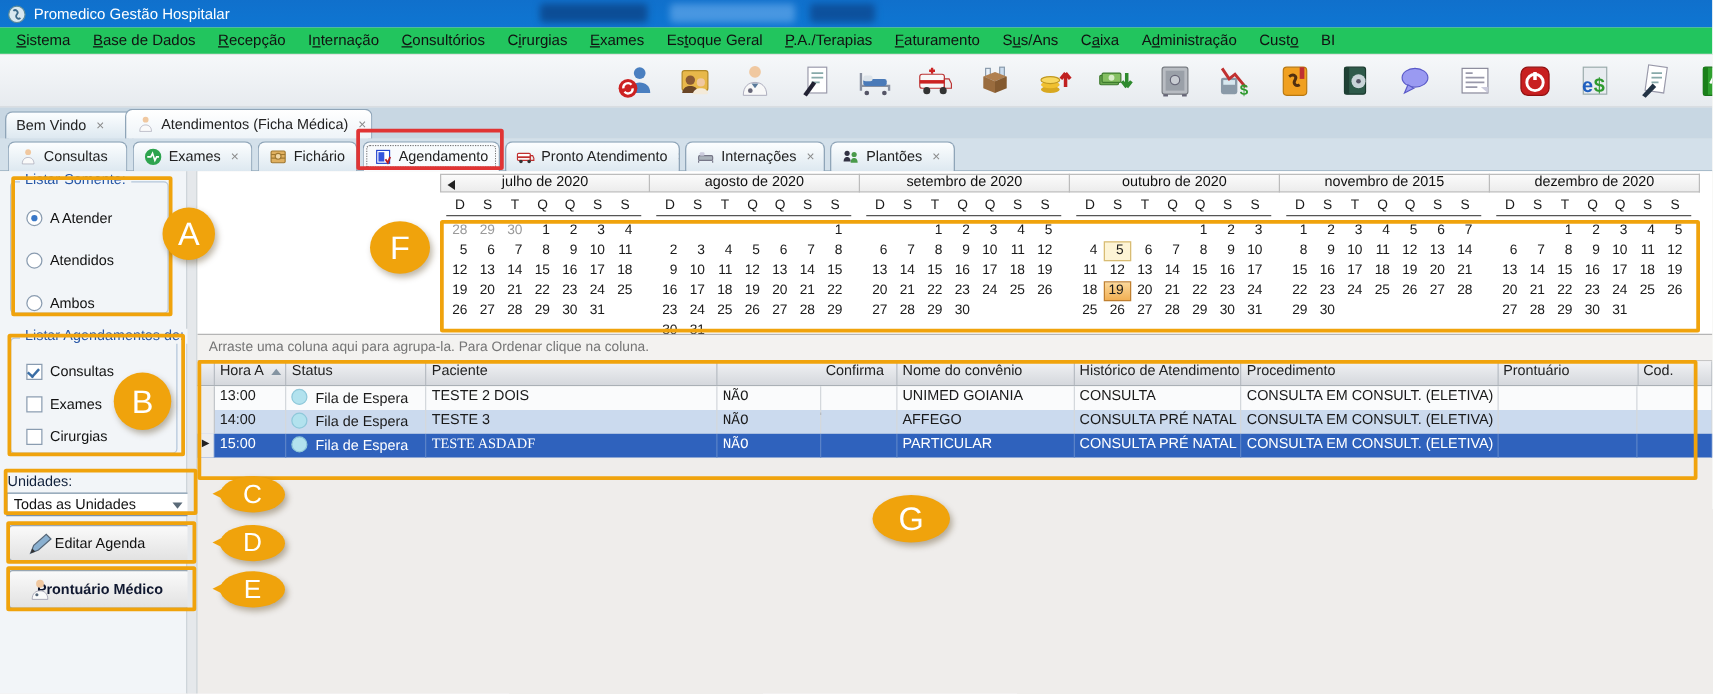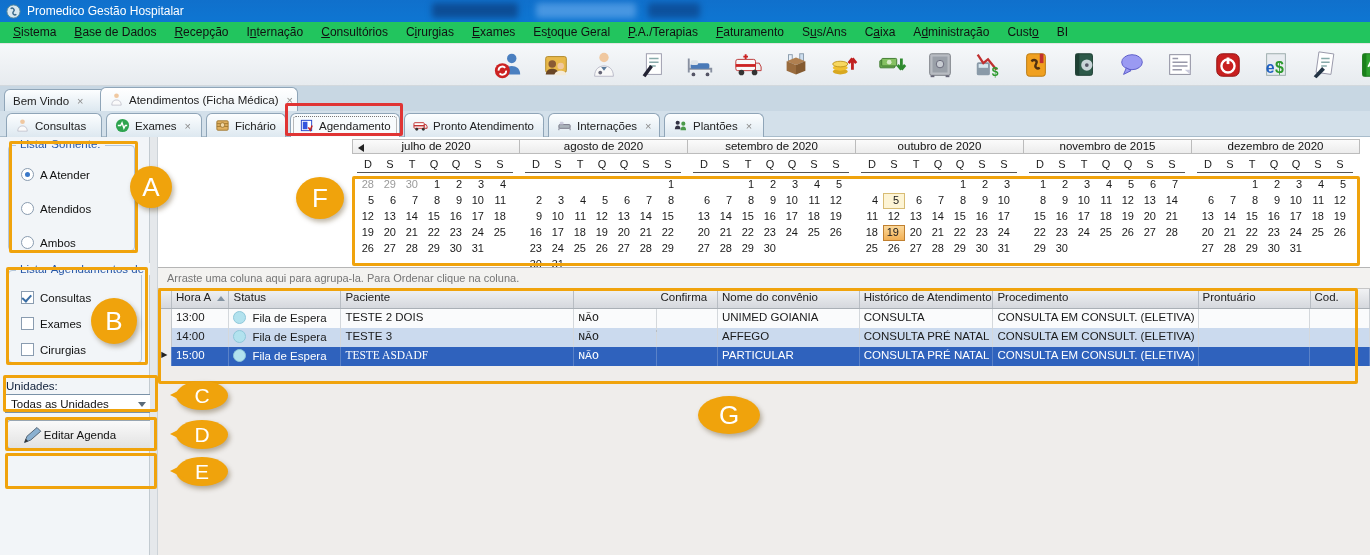--- a/index.html
+++ b/index.html
@@ -428,20 +428,28 @@
         <span>Todas as Unidades</span>
         <span class="arrow"></span>
       </div>
       <div class="side-btn" id="btn-editar" style="top:283px;height:29px;">
         <svg viewBox="0 0 16 16">
             <path d="M2 14l2-5 8-7 3 3-8 7z" fill="#8ab0d0" stroke="#567" stroke-width="0.8"></path>
             <path d="M2 14l1-3 2 2z" fill="#333"></path>
           </svg>
         <span>Editar Agenda</span>
       </div>
+      <div class="side-btn bold" id="btn-prontuario" style="top:319px;height:31px;">
+        <svg viewBox="0 0 16 16">
+            <circle cx="8" cy="4" r="2.5" fill="#f0c8a0"></circle>
+            <path d="M3 14c0-4 2.5-5.5 5-5.5s5 1.5 5 5.5z" fill="#fafafa" stroke="#99a" stroke-width=".5"></path>
+            <circle cx="6" cy="11" r="1" fill="#567"></circle>
+          </svg>
+        <span>Prontuário Médico</span>
+      </div>
     </div>
     <div class="splitter"></div>
 
     <div class="content">
       <div class="cal-panel" id="calpanel">
           <div class="month" style="left: 194px;">
             <div class="month-header">julho de 2020<span class="nav-prev"></span></div>
             <div class="weekdays">
               <div>D</div>
               <div>S</div>

